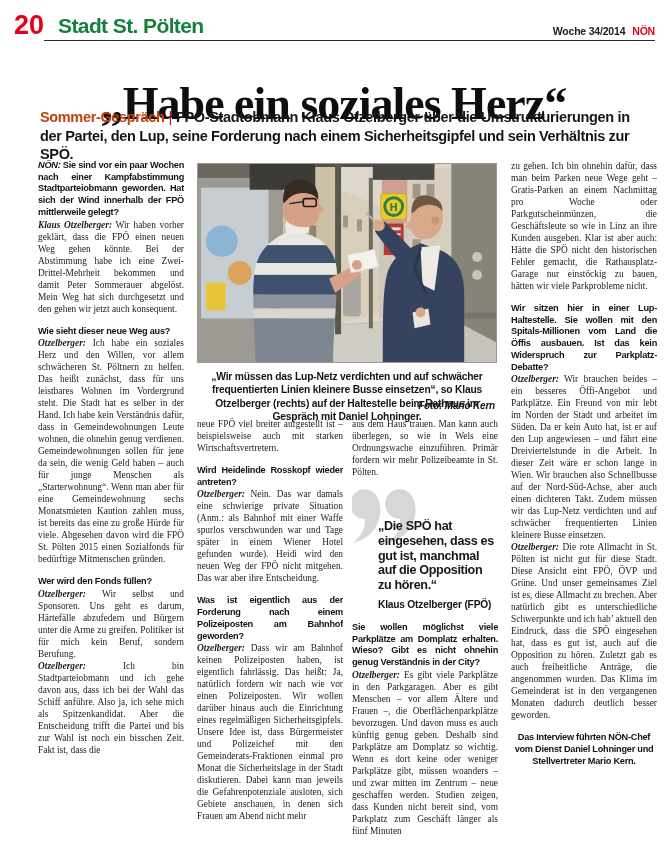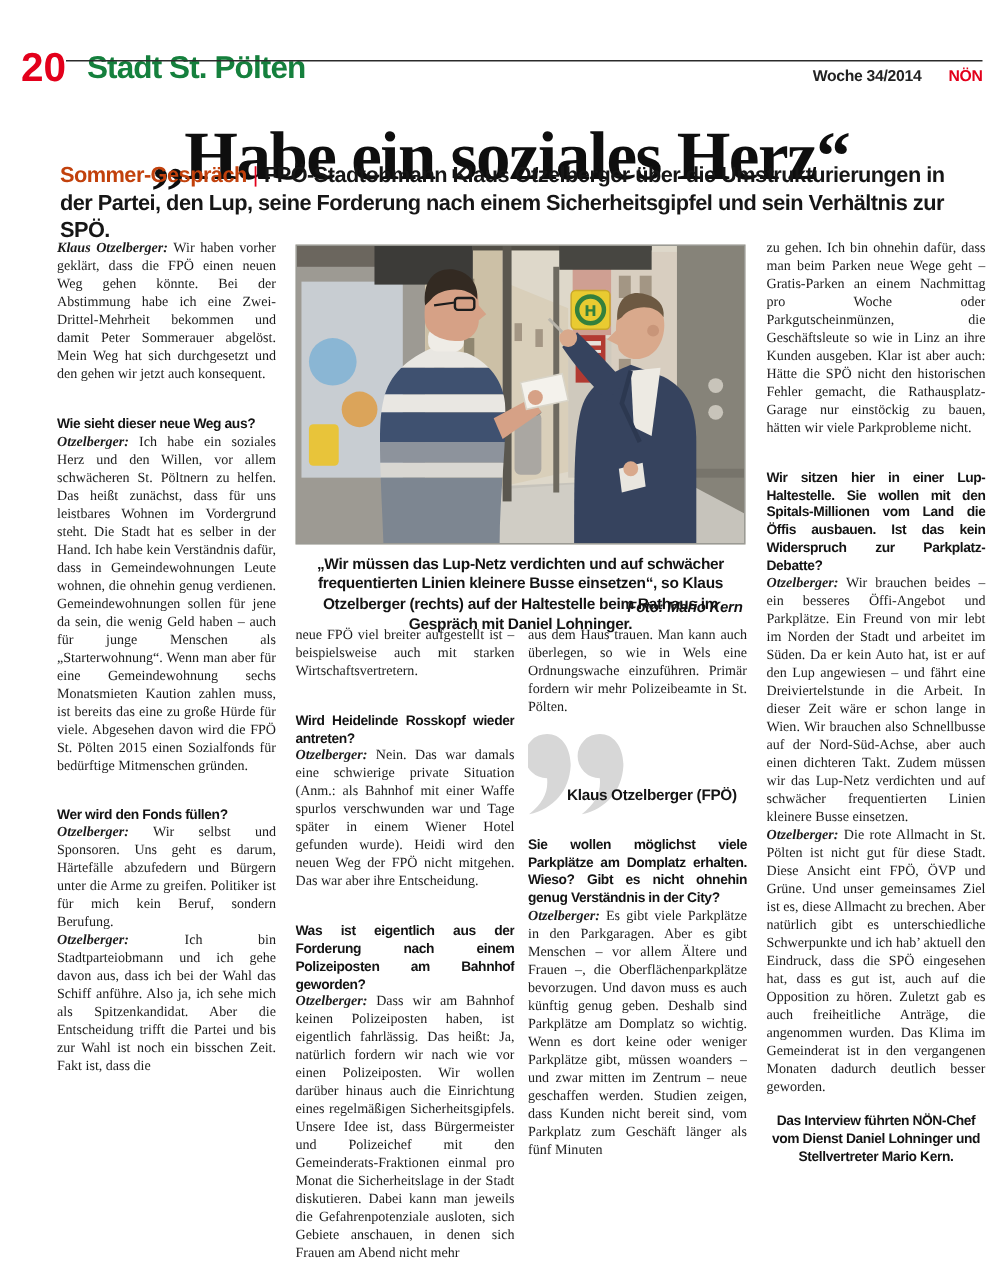--- a/index.html
+++ b/index.html
@@ -2,45 +2,45 @@
 <html lang="de"><head>
 <meta charset="utf-8">
 <style>
   html,body{margin:0;padding:0;background:#ffffff;}
   body{width:667px;height:850px;overflow:hidden;position:relative;
        font-family:"Liberation Serif",serif;color:#1c1c1c;
        -webkit-font-smoothing:antialiased;}
   .page{position:absolute;inset:0;background:#fff;}
 
   
-  .masthead{position:absolute;top:10px;left:14px;right:12px;height:30px;margin-top:20px;}
+  .masthead{position:absolute;top:10px;left:14px;right:12px;height:30px;}
   .page-number{position:absolute;left:0;top:0;
        font:700 27px/30px "Liberation Sans",sans-serif;color:#e3001b;}
   .section-title{position:absolute;left:44px;top:2px;
        font:700 21px/28px "Liberation Sans",sans-serif;letter-spacing:-0.6px;color:#15803d;}
   .issue-line{position:absolute;right:0;bottom:3px;
        font:700 10.5px/12px "Liberation Sans",sans-serif;color:#222;letter-spacing:-0.2px;}
-  .issue-brand{color:#e3001b;padding-left:18px;}
+  .issue-brand{color:#e3001b;padding-left:7px;}
   .masthead-rule{position:absolute;top:40px;left:44px;right:12px;height:0;
        border-top:1.5px solid #2b2b2b;}
 
   
   .headline{position:absolute;top:47px;left:0;width:667px;text-align:center;
        font:700 46px/52px "Liberation Serif",serif;letter-spacing:-1px;color:#0e0e0e;}
   .kicker{position:absolute;top:108px;left:40px;width:590px;
        font:700 14.5px/18.5px "Liberation Sans",sans-serif;letter-spacing:-0.35px;color:#161616;}
   .kicker-label{color:#c2410c;}
   .kicker-sep{color:#e3001b;padding:0 4px;font-weight:400;}
 
   
   .article-body{position:absolute;top:160px;left:0;width:667px;height:690px;}
   .col{position:absolute;overflow:hidden;text-align:justify;hyphens:auto;}
   .col p{margin:0;font-size:9.4px;line-height:12px;}
   .col p.question{font-family:"Liberation Sans",sans-serif;font-weight:700;
-       font-size:9.2px;line-height:11.7px;letter-spacing:-0.25px;margin-top:21px;color:#141414;}
+       font-size:9.2px;line-height:11.7px;letter-spacing:-0.25px;margin-top:11px;color:#141414;}
   .col p:first-child{margin-top:0;}
   .col .lead{font-weight:700;font-style:italic;}
   .col p.credit{font-family:"Liberation Sans",sans-serif;font-weight:700;
        font-size:9.2px;line-height:11.7px;letter-spacing:-0.25px;margin-top:11px;
        text-align:center;color:#141414;}
 
   #col-0{left:38px;top:0;width:146px;height:692px;}
   #col-1{left:197px;top:258px;width:146px;height:434px;}
   #col-2{left:352px;top:258px;width:146px;height:434px;}
   #col-3{left:511px;top:0;width:146px;height:692px;}
@@ -74,20 +74,21 @@
     <span class="issue-line"><span>Woche 34/2014</span><span class="issue-brand">NÖN</span></span>
   </div>
   <div class="masthead-rule"></div>
 
   <h1 class="headline">„Habe ein soziales Herz“</h1>
   <div class="kicker"><span class="kicker-label">Sommer-Gespräch</span><span class="kicker-sep">|</span><span>FPÖ-Stadtobmann Klaus Otzelberger über die Umstrukturierungen in der Partei, den Lup, seine Forderung nach einem Sicherheitsgipfel und sein Verhältnis zur SPÖ.</span></div>
 
   <div class="article-body">
 
     <div class="col" id="col-0">
+        <p class="question"><span class="lead">NÖN:</span> <span>Sie sind vor ein paar Wochen nach einer Kampfabstimmung Stadtparteiobmann geworden. Hat sich der Wind innerhalb der FPÖ mittlerweile gelegt?</span></p>
         <p class="answer"><span class="lead">Klaus Otzelberger:</span> <span>Wir haben vorher geklärt, dass die FPÖ einen neuen Weg gehen könnte. Bei der Abstimmung habe ich eine Zwei-Drittel-Mehrheit bekommen und damit Peter Sommerauer abgelöst. Mein Weg hat sich durchgesetzt und den gehen wir jetzt auch konsequent.</span></p>
         <p class="question"><span>Wie sieht dieser neue Weg aus?</span></p>
         <p class="answer"><span class="lead">Otzelberger:</span> <span>Ich habe ein soziales Herz und den Willen, vor allem schwächeren St. Pöltnern zu helfen. Das heißt zunächst, dass für uns leistbares Wohnen im Vordergrund steht. Die Stadt hat es selber in der Hand. Ich habe kein Verständnis dafür, dass in Gemeindewohnungen Leute wohnen, die ohnehin genug verdienen. Gemeindewohnungen sollen für jene da sein, die wenig Geld haben – auch für junge Menschen als „Starterwohnung“. Wenn man aber für eine Gemeindewohnung sechs Monatsmieten Kaution zahlen muss, ist bereits das eine zu große Hürde für viele. Abgesehen davon wird die FPÖ St. Pölten 2015 einen Sozialfonds für bedürftige Mitmenschen gründen.</span></p>
         <p class="question"><span>Wer wird den Fonds füllen?</span></p>
         <p class="answer"><span class="lead">Otzelberger:</span> <span>Wir selbst und Sponsoren. Uns geht es darum, Härtefälle abzufedern und Bürgern unter die Arme zu greifen. Politiker ist für mich kein Beruf, sondern Berufung.</span></p>
         <p class="answer"><span class="lead">Otzelberger:</span> <span>Ich bin Stadtparteiobmann und ich gehe davon aus, dass ich bei der Wahl das Schiff anführe. Also ja, ich sehe mich als Spitzenkandidat. Aber die Entscheidung trifft die Partei und bis zur Wahl ist noch ein bisschen Zeit. Fakt ist, dass die</span></p>
       </div>
 
     <figure class="photo-fig">
       <svg viewBox="0 0 300 200" preserveAspectRatio="none">
@@ -203,20 +204,21 @@
       </div>
     <div class="col" id="col-2">
         <p class="body"><span>aus dem Haus trauen. Man kann auch überlegen, so wie in Wels eine Ordnungswache einzuführen. Primär fordern wir mehr Polizeibeamte in St. Pölten.</span></p>
   <div class="pullquote">
     <svg class="pq-mark" viewBox="0 0 80 60">
       <g fill="#d7d7d7">
         <path d="M17,0 A16,16 0 0,0 1,16 A16,16 0 0,0 17,32 C18,42 14,50 4,58 C22,54 33,41 34,23 C34,9 27,0 17,0 Z"></path>
         <path d="M55,0 A16,16 0 0,0 39,16 A16,16 0 0,0 55,32 C56,42 52,50 42,58 C60,54 71,41 72,23 C72,9 65,0 55,0 Z"></path>
       </g>
     </svg>
+    <div class="pq-text">„Die SPÖ hat eingesehen, dass es gut ist, manchmal auf die Opposition zu hören.“</div>
     <div class="pq-attr">Klaus Otzelberger (FPÖ)</div>
   </div>
 <p class="question"><span>Sie wollen möglichst viele Parkplätze am Domplatz erhalten. Wieso? Gibt es nicht ohnehin genug Verständnis in der City?</span></p>
         <p class="answer"><span class="lead">Otzelberger:</span> <span>Es gibt viele Parkplätze in den Parkgaragen. Aber es gibt Menschen – vor allem Ältere und Frauen –, die Oberflächenparkplätze bevorzugen. Und davon muss es auch künftig genug geben. Deshalb sind Parkplätze am Domplatz so wichtig. Wenn es dort keine oder weniger Parkplätze gibt, müssen woanders – und zwar mitten im Zentrum – neue geschaffen werden. Studien zeigen, dass Kunden nicht bereit sind, vom Parkplatz zum Geschäft länger als fünf Minuten</span></p>
       </div>
     <div class="col" id="col-3">
         <p class="body"><span>zu gehen. Ich bin ohnehin dafür, dass man beim Parken neue Wege geht – Gratis-Parken an einem Nachmittag pro Woche oder Parkgutscheinmünzen, die Geschäftsleute so wie in Linz an ihre Kunden ausgeben. Klar ist aber auch: Hätte die SPÖ nicht den historischen Fehler gemacht, die Rathausplatz-Garage nur einstöckig zu bauen, hätten wir viele Parkprobleme nicht.</span></p>
         <p class="question"><span>Wir sitzen hier in einer Lup-Haltestelle. Sie wollen mit den Spitals-Millionen vom Land die Öffis ausbauen. Ist das kein Widerspruch zur Parkplatz-Debatte?</span></p>
         <p class="answer"><span class="lead">Otzelberger:</span> <span>Wir brauchen beides – ein besseres Öffi-Angebot und Parkplätze. Ein Freund von mir lebt im Norden der Stadt und arbeitet im Süden. Da er kein Auto hat, ist er auf den Lup angewiesen – und fährt eine Dreiviertelstunde in die Arbeit. In dieser Zeit wäre er schon lange in Wien. Wir brauchen also Schnellbusse auf der Nord-Süd-Achse, aber auch einen dichteren Takt. Zudem müssen wir das Lup-Netz verdichten und auf schwächer frequentierten Linien kleinere Busse einsetzen.</span></p>
         <p class="answer"><span class="lead">Otzelberger:</span> <span>Die rote Allmacht in St. Pölten ist nicht gut für diese Stadt. Diese Ansicht eint FPÖ, ÖVP und Grüne. Und unser gemeinsames Ziel ist es, diese Allmacht zu brechen. Aber natürlich gibt es unterschiedliche Schwerpunkte und ich hab’ aktuell den Eindruck, dass die SPÖ eingesehen hat, dass es gut ist, auch auf die Opposition zu hören. Zuletzt gab es auch freiheitliche Anträge, die angenommen wurden. Das Klima im Gemeinderat ist in den vergangenen Monaten dadurch deutlich besser geworden.</span></p>

